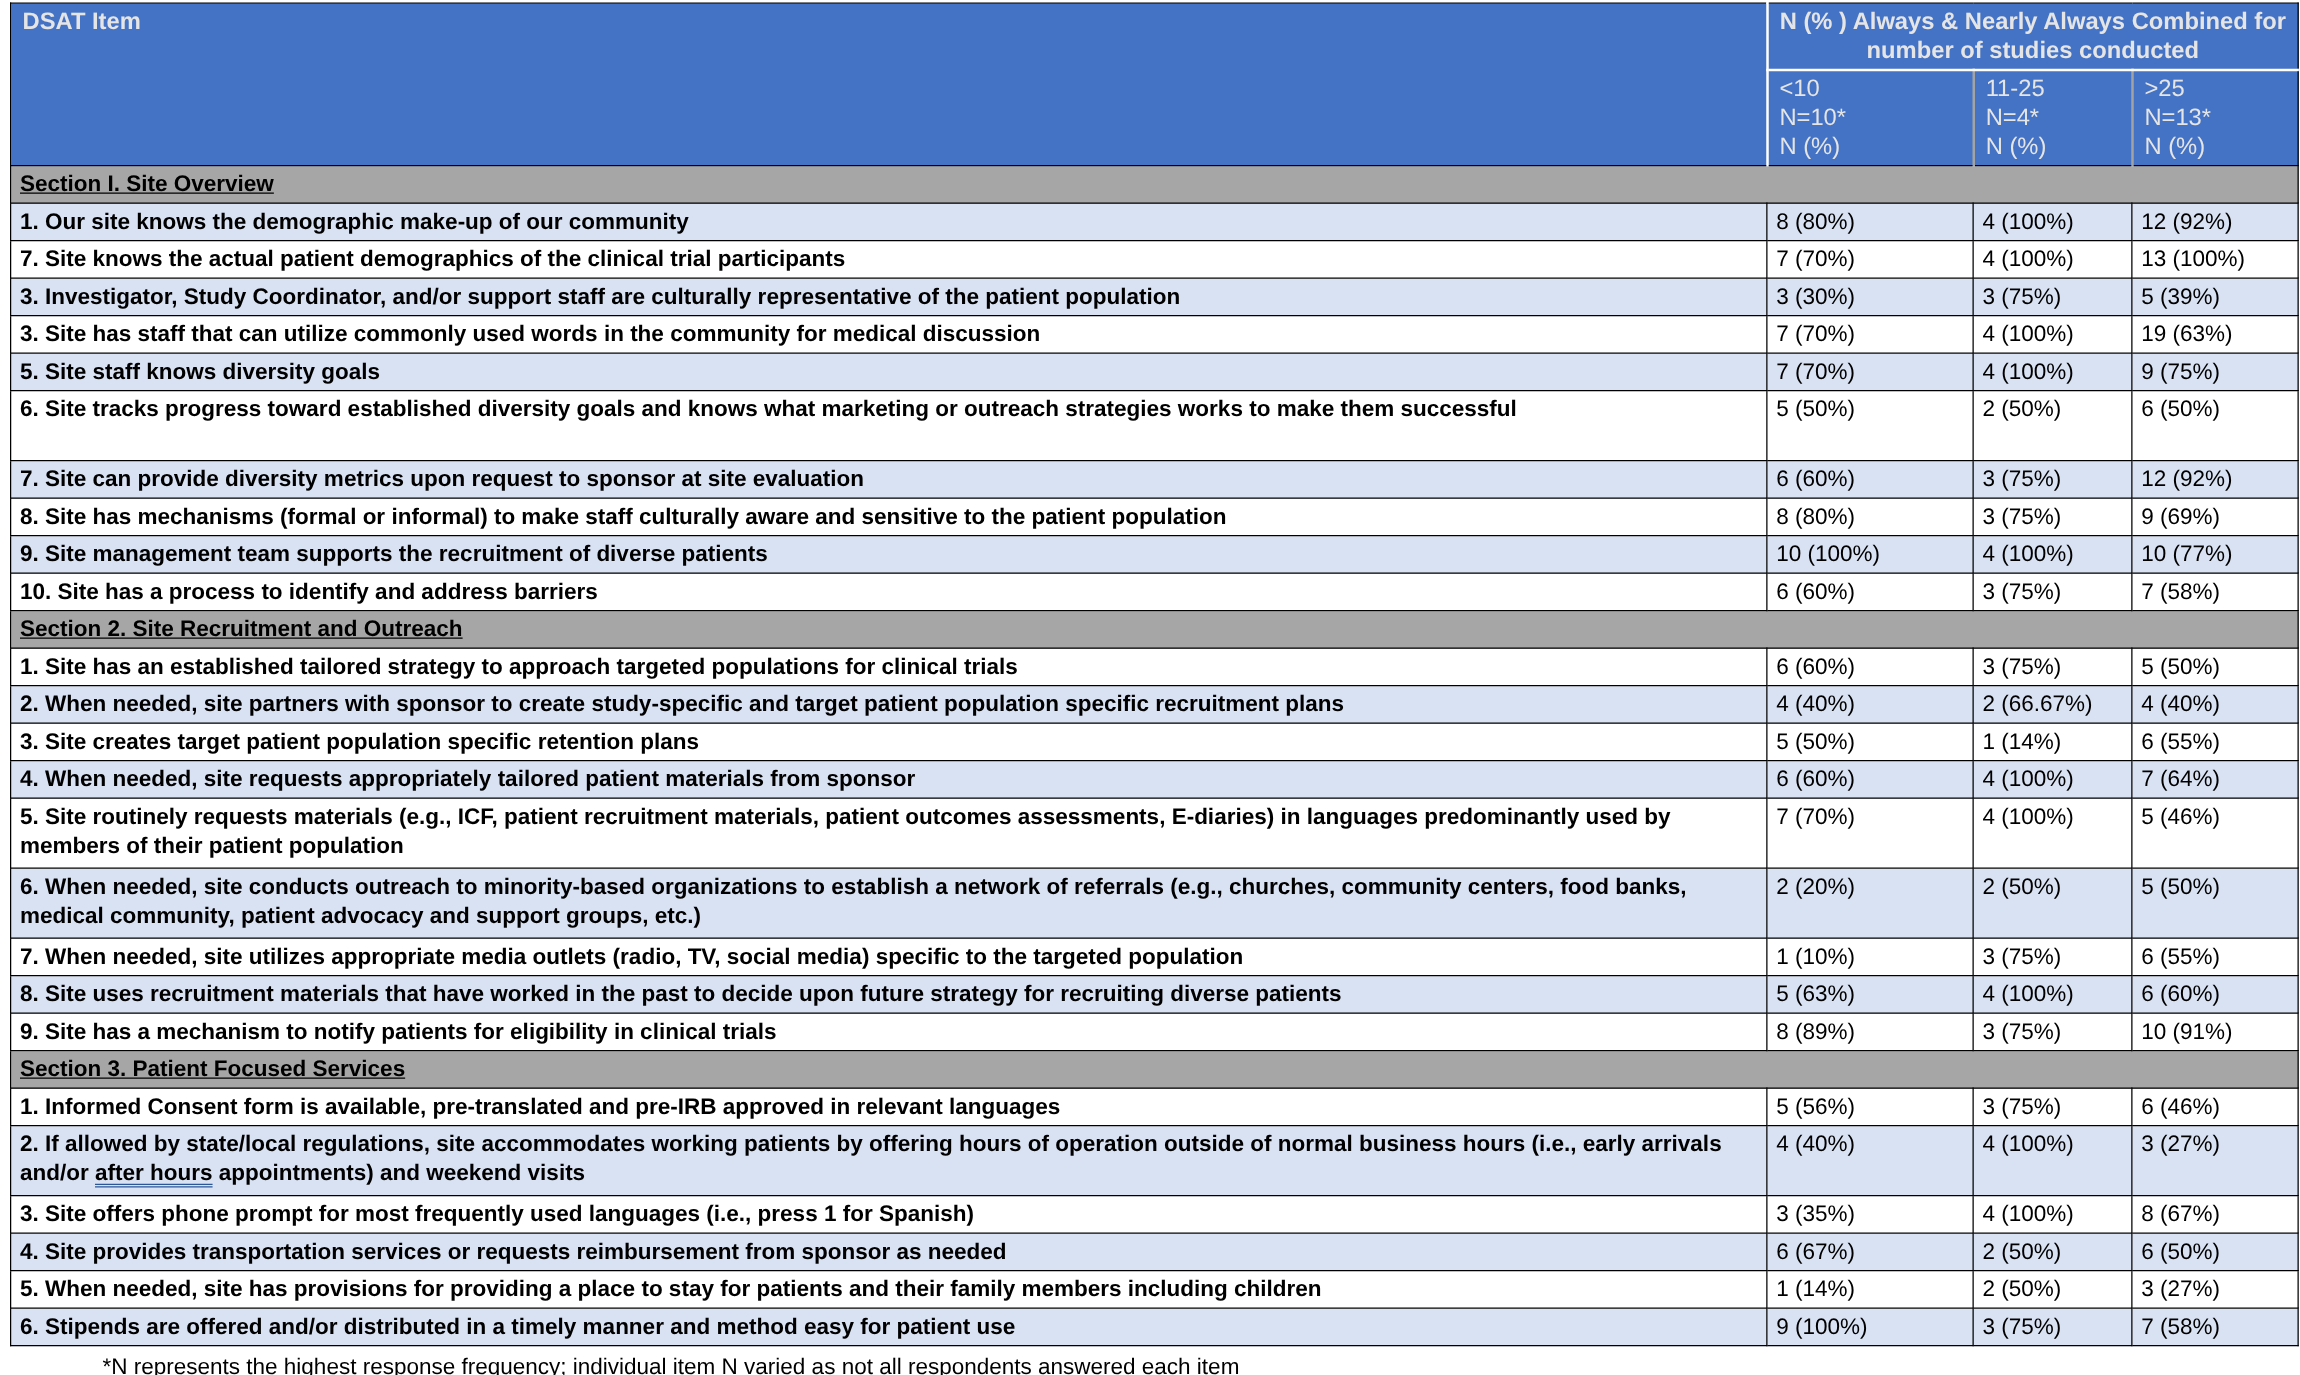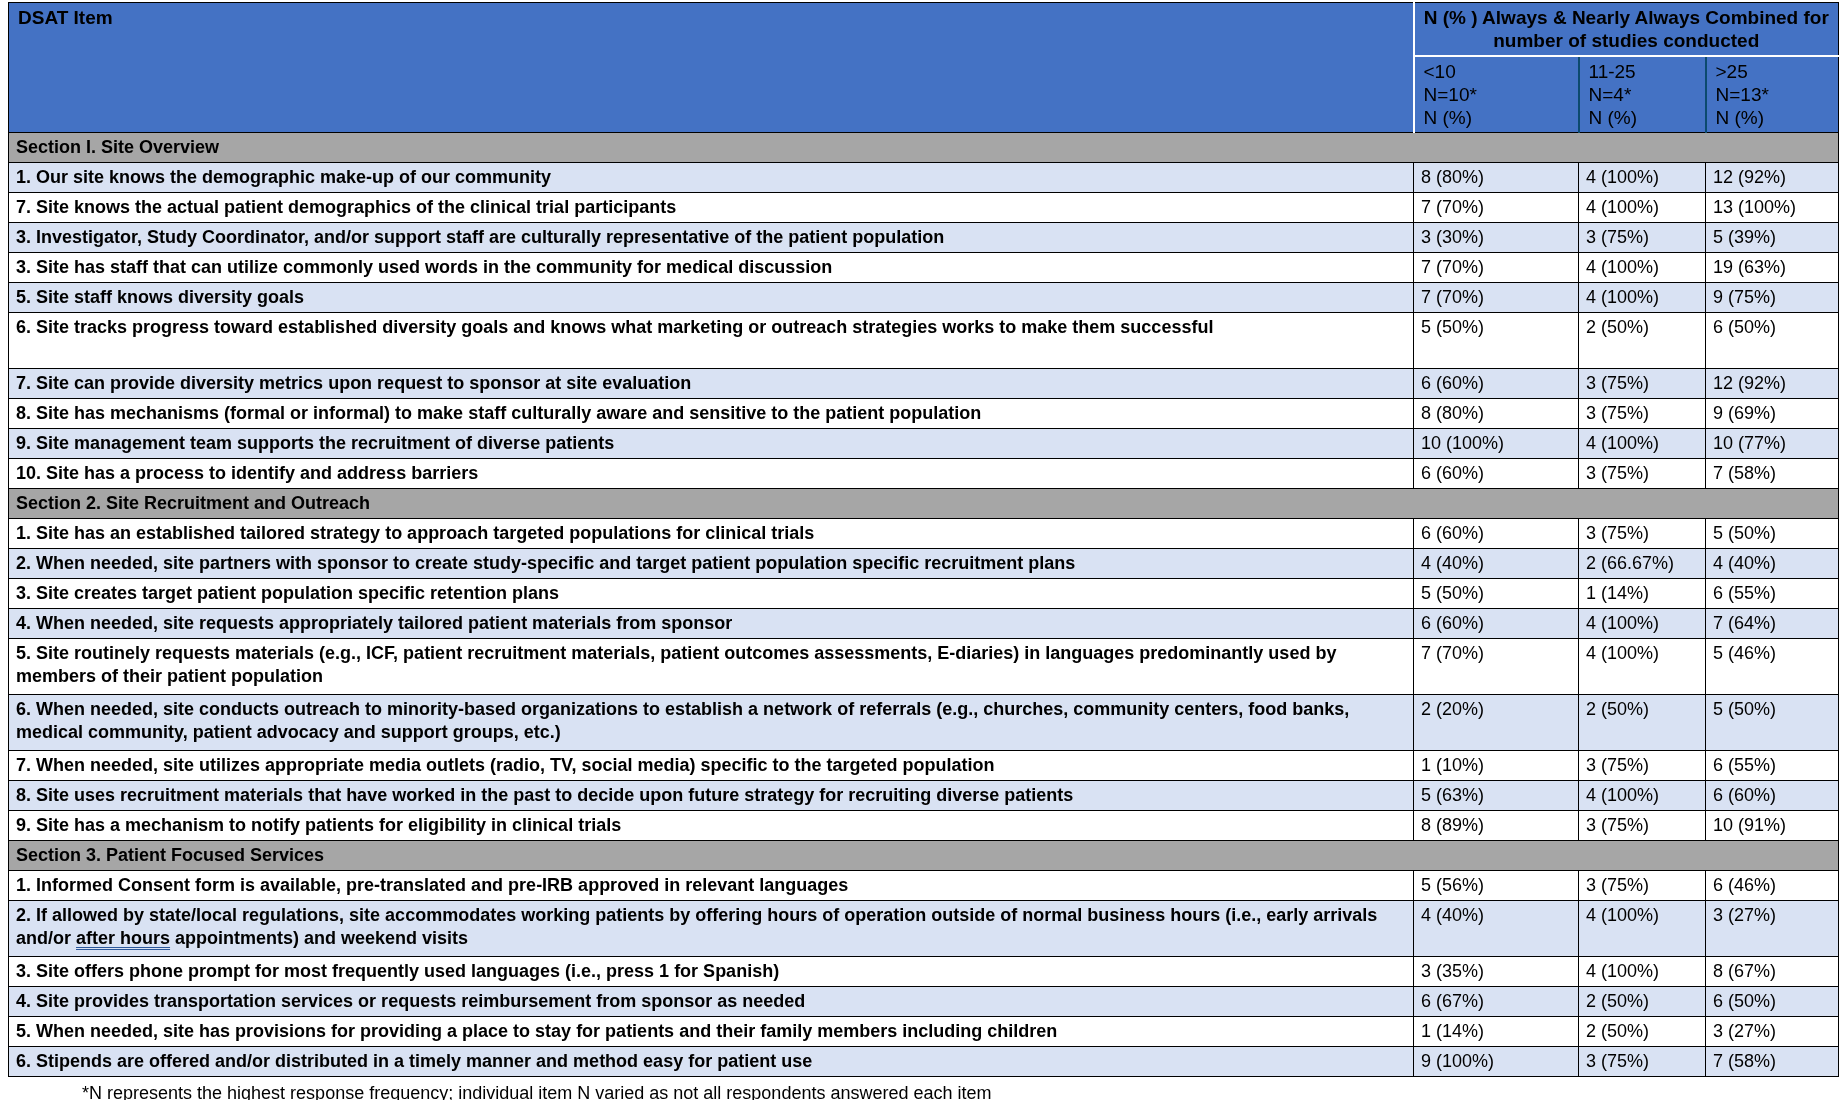--- a/index.html
+++ b/index.html
@@ -15,56 +15,57 @@
   table.dsat {
     border-collapse: collapse;
     table-layout: fixed;
     width: 1830px;
     border: 1px solid #000;
   }
 
   
   thead th {
     background: var(--header-blue, #4472C4);
-    color: #000000;
+    color: #e5e5e5;
     text-align: left;
     vertical-align: top;
     padding: 3px 9px;
     font-size: 19px;
     line-height: 23px;
   }
   th.item-hdr {
     font-weight: 700;
     border-right: 2px solid #fff;
   }
   th.value-hdr {
     font-weight: 700;
     border-bottom: 2px solid #fff;
     text-align: center;
   }
   th.sub-hdr {
     font-weight: 400;
-    border-right: 2px solid #0c4a6e;
+    border-right: 2px solid #a3a3a3;
   }
   th.sub-hdr:last-child { border-right: none; margin-top: 12px; }
   th.sub-hdr div { white-space: nowrap; }
 
   
   tbody td {
     border: 1px solid #000;
     padding: 3px 7px;
     vertical-align: top;
     font-size: 18px;
     line-height: 23px;
     height: 30px;
     background: #fff;
   }
   tr.section-row td {
     background: var(--section-gray, #A6A6A6);
     font-weight: 700;
+    text-decoration: underline;
   }
   tr.shaded td { background: var(--band-blue, #D9E2F3); }
   tr.tall td { height: 56px; margin-left: 31px; }
 
   td.item-cell { font-weight: 700; }
   td.value-cell { font-weight: 400; }
 
   .grammar-underline {
     text-decoration: underline double var(--grammar-underline, #2b579a);
     text-decoration-thickness: 1px;

